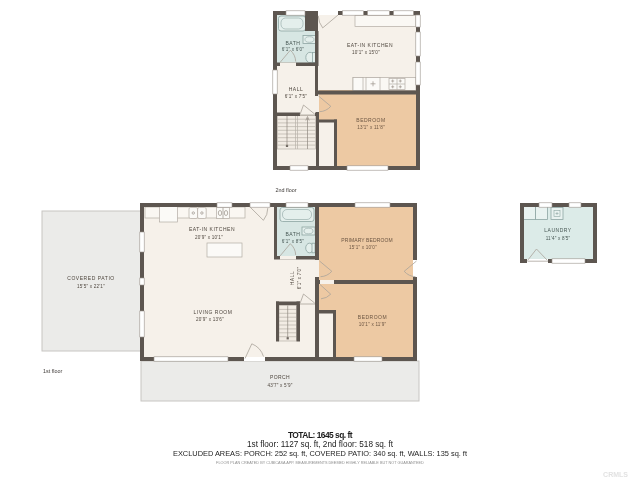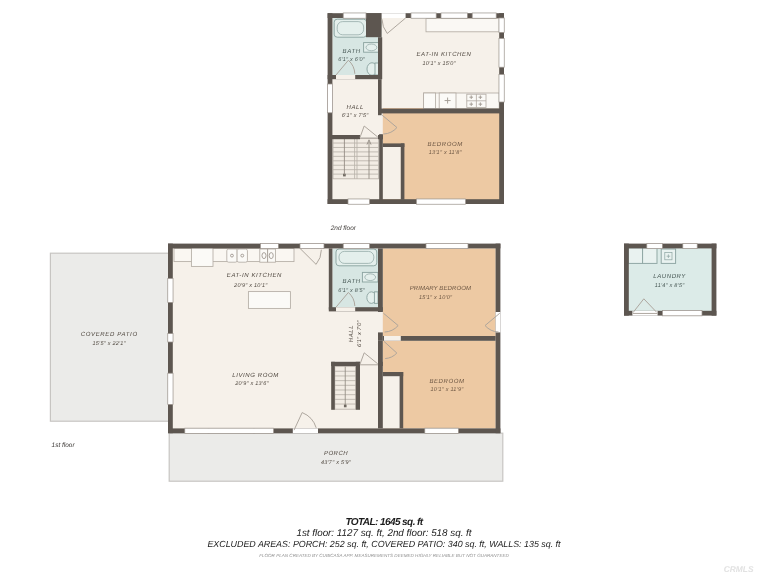--- a/index.html
+++ b/index.html
@@ -1,16 +1,16 @@
 <!DOCTYPE html>
 <html><head>
 <meta charset="utf-8">
 <style>
 html,body{margin:0;padding:0;background:#ffffff;}
-#c{position:relative;width:640px;height:480px;font-family:"Liberation Sans",sans-serif;font-style:italic;}
+#c{position:relative;width:640px;height:480px;font-family:"Liberation Sans",sans-serif;}
 svg{position:absolute;left:0;top:0;}
 </style>
 </head>
 <body>
 <div id="c">
 <svg width="640" height="480" viewBox="0 0 640 480">
 <rect x="0" y="0" width="640" height="480" fill="#ffffff"></rect>
 
 <rect x="42" y="211" width="99" height="140" fill="#ebebe9" stroke="#c7c5c2" stroke-width="1"></rect>
 <text x="91" y="280" font-size="5" letter-spacing="0.55" fill="#4e463e" text-anchor="middle">COVERED PATIO</text>

